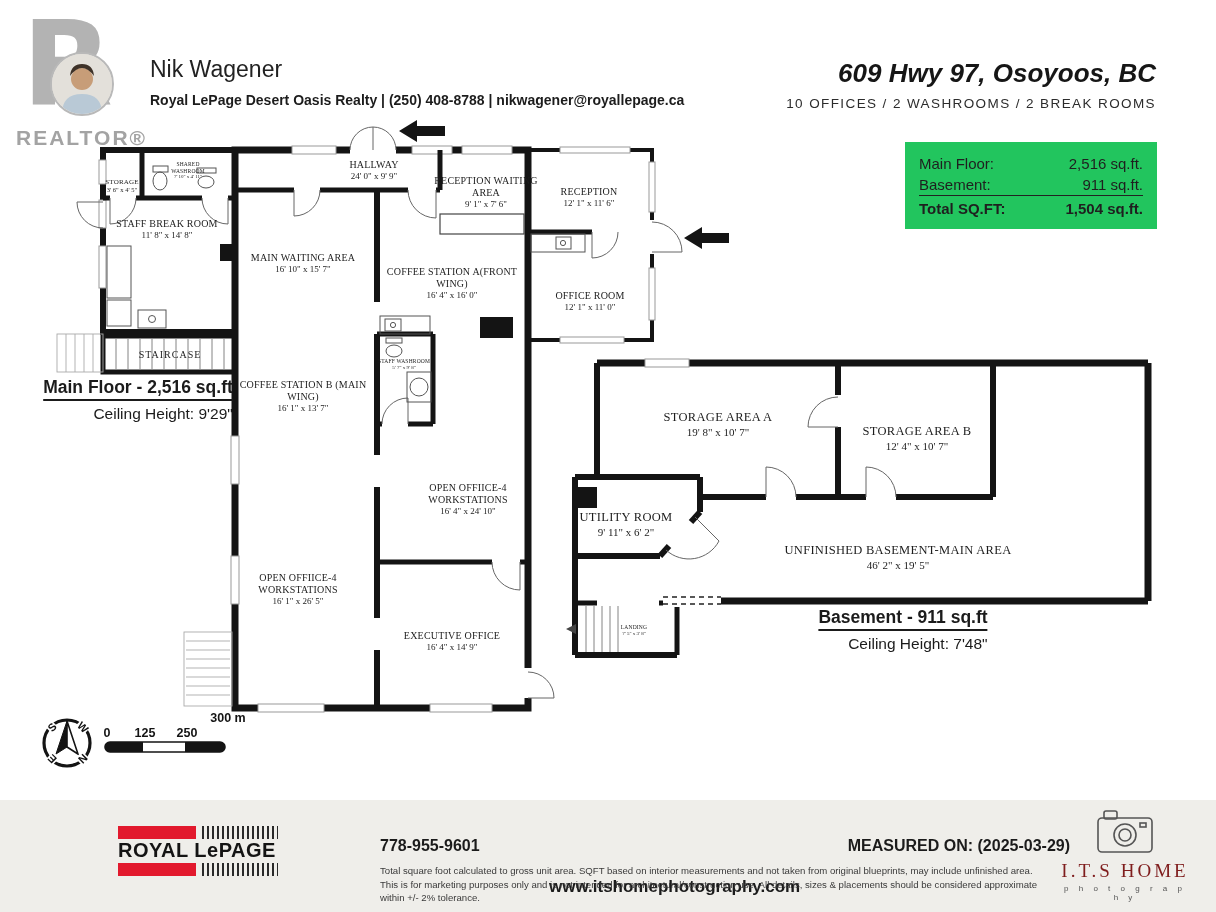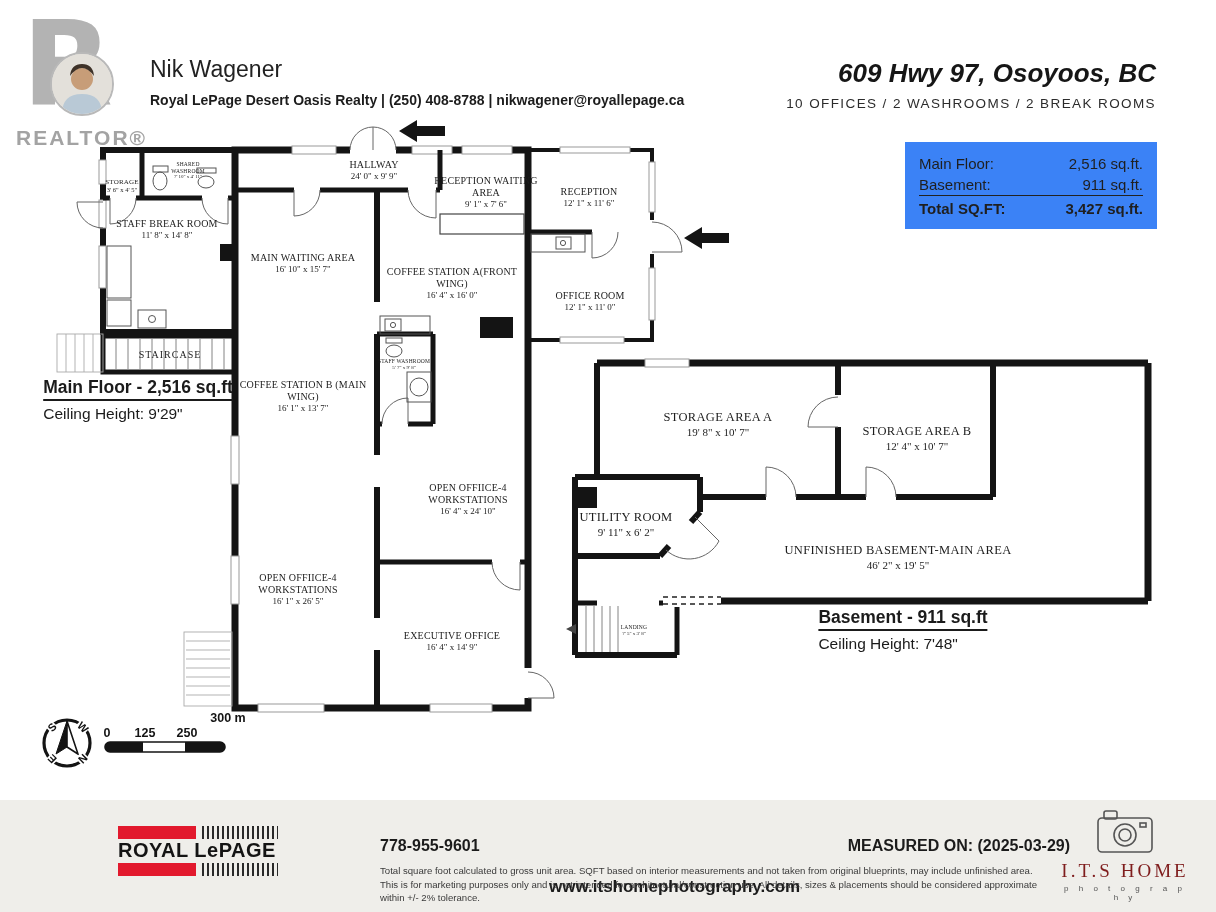--- a/index.html
+++ b/index.html
@@ -10,36 +10,36 @@
   .logo-r{left:22px;top:8px;width:92px;height:112px;font-family:"DejaVu Sans",sans-serif;
           font-weight:bold;font-size:118px;line-height:112px;color:#b3b3b3;}
   .realtor-word{left:16px;top:126px;font-size:21px;letter-spacing:2px;color:#a3a3a3;font-weight:bold;}
   .avatar{left:50px;top:52px;width:60px;height:60px;border-radius:50%;border:2px solid #b9b9b9;
           overflow:hidden;background:#e7e4df;}
   .agent-name{left:150px;top:56px;font-size:23px;color:#222;}
   .agent-details{left:150px;top:92px;font-size:14px;font-weight:bold;color:#1c1c1c;}
   .address{right:60px;top:58px;font-size:26px;font-weight:bold;color:#161616;font-style:italic;}
   .subtitle{right:60px;top:96px;font-size:13.5px;letter-spacing:1.4px;text-align:center;color:#2c2c2c;}
   
-  .summary{left:905px;top:142px;width:252px;background:#3b82f6;padding:11px 14px 10px 14px;box-sizing:border-box;}
+  .summary{left:905px;top:142px;width:252px;background:#22c55e;padding:11px 14px 10px 14px;box-sizing:border-box;}
   .summary .row{display:flex;justify-content:space-between;font-size:15px;line-height:21px;color:#1f1f1f;}
   .summary .row.underl{border-bottom:1.6px solid #222;}
   .summary .row.total{font-weight:bold;padding-top:2px;}
   
   .rl{position:absolute;transform:translate(-50%,-50%);text-align:center;
       font-family:Liberation Serif, serif;color:#1d1d1d;}
   .rl .nm{display:block;font-size:10px;letter-spacing:.2px;line-height:12px;}
   .rl .dm{display:block;font-size:9px;line-height:11px;}
   .rl.lg .nm{font-size:12.5px;line-height:15px;letter-spacing:.3px;}
   .rl.lg .dm{font-size:11px;line-height:14px;}
   .rl.xs .nm{font-size:5.5px;line-height:6.5px;}
   .rl.xs .dm{font-size:5px;line-height:6px;}
   .rl.sm .nm{font-size:7px;line-height:8px;}
   .rl.sm .dm{font-size:6.5px;line-height:7.5px;}
-  .caption{position:absolute;transform:translate(-50%,-50%);text-align:left;white-space:nowrap;}
+  .caption{position:absolute;transform:translate(-50%,-50%);text-align:right;white-space:nowrap;}
   .caption .t{font-size:17.5px;font-weight:bold;border-bottom:2px solid #1b1b1b;padding-bottom:1px;}
   .caption .s{font-size:15.5px;margin-top:4px;}
   
   .cletter{position:absolute;transform:translate(-50%,-50%);font-size:11px;font-weight:bold;
            background:#fff;padding:0 1px;color:#111;}
   .tick{position:absolute;transform:translate(-50%,-50%);font-size:12.5px;font-weight:bold;color:#141414;white-space:nowrap;}
   
   .footer{left:0;top:800px;width:1216px;height:112px;background:#efeeea;}
   .rl-logo{left:118px;top:822px;width:160px;height:58px;}
   .redbar{position:absolute;width:78px;height:13px;}
@@ -79,21 +79,21 @@
     <div class="row">
       <span>Main Floor:</span>
       <span>2,516 sq.ft.</span>
     </div>
     <div class="row underl">
       <span>Basement:</span>
       <span>911 sq.ft.</span>
     </div>
     <div class="row total">
       <span>Total SQ.FT:</span>
-      <span>3,427 sq.ft.</span>
+      <span>1,504 sq.ft.</span>
     </div>
   </div>
 
   <svg class="abs" style="left:0;top:0" width="1216" height="912" viewBox="0 0 1216 912">
 
     <g stroke="#141414" fill="none">
 
       <rect x="103" y="150" width="132" height="182" stroke-width="6"></rect>
 
       <g stroke="#999" stroke-width="1" fill="#fff">

